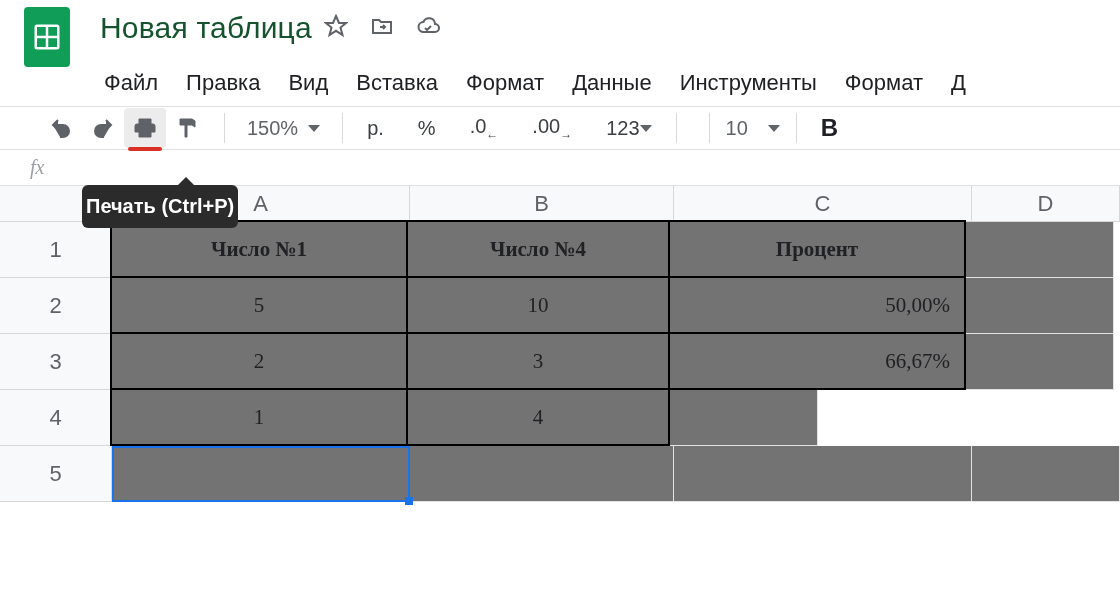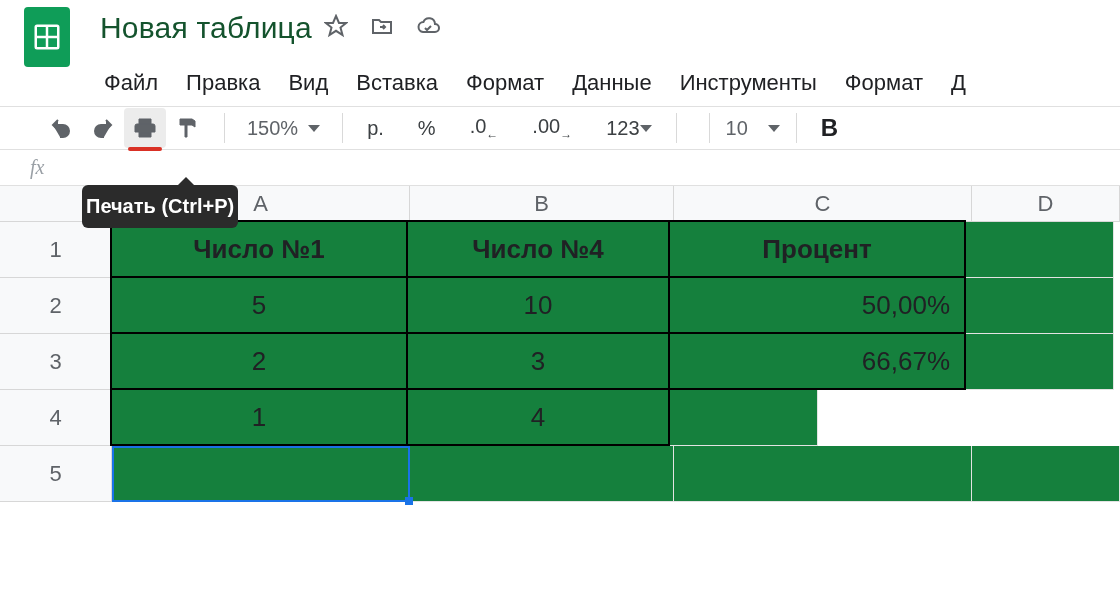--- a/index.html
+++ b/index.html
@@ -63,21 +63,21 @@
   .col-headers { display:flex; height:36px; }
   .corner { width:112px; background:#f8f9fa; border-right:1px solid #d7d7d7; border-bottom:1px solid #d7d7d7; position:relative;}
   .corner::after{ content:""; position:absolute; right:3px; bottom:3px; width:0;height:0;
      border-left:12px solid transparent; border-bottom:12px solid #b9bcc0;}
   .ch { flex:0 0 auto; display:flex; align-items:center; justify-content:center;
         background:#f8f9fa; color:#5f6368; font-size:22px; border-right:1px solid #d7d7d7; border-bottom:1px solid #d7d7d7;}
   .row { display:flex; height:56px; }
   .rh { width:112px; display:flex; align-items:center; justify-content:center; background:#f8f9fa;
         color:#5f6368; font-size:22px; border-right:1px solid #d7d7d7; border-bottom:1px solid #d7d7d7;}
   .cell { flex:0 0 auto; border-right:1px solid #e3e3e3; border-bottom:1px solid #e3e3e3;
-          display:flex; align-items:center; font-size:26px; padding:0 14px; background:#15803d;}
+          display:flex; align-items:center; font-size:21px; padding:0 14px; background:#737373;font-family:Liberation Serif, serif;}
 
   
   .cA { width:298px; }
   .cB { width:264px; }
   .cC { width:298px; }
   .cD { width:148px; }
 
   
   .data .cell.cA, .data .cell.cB, .data .cell.cC {
     border-top:2px solid #000; border-left:2px solid #000; border-right:2px solid #000; border-bottom:2px solid #000;

